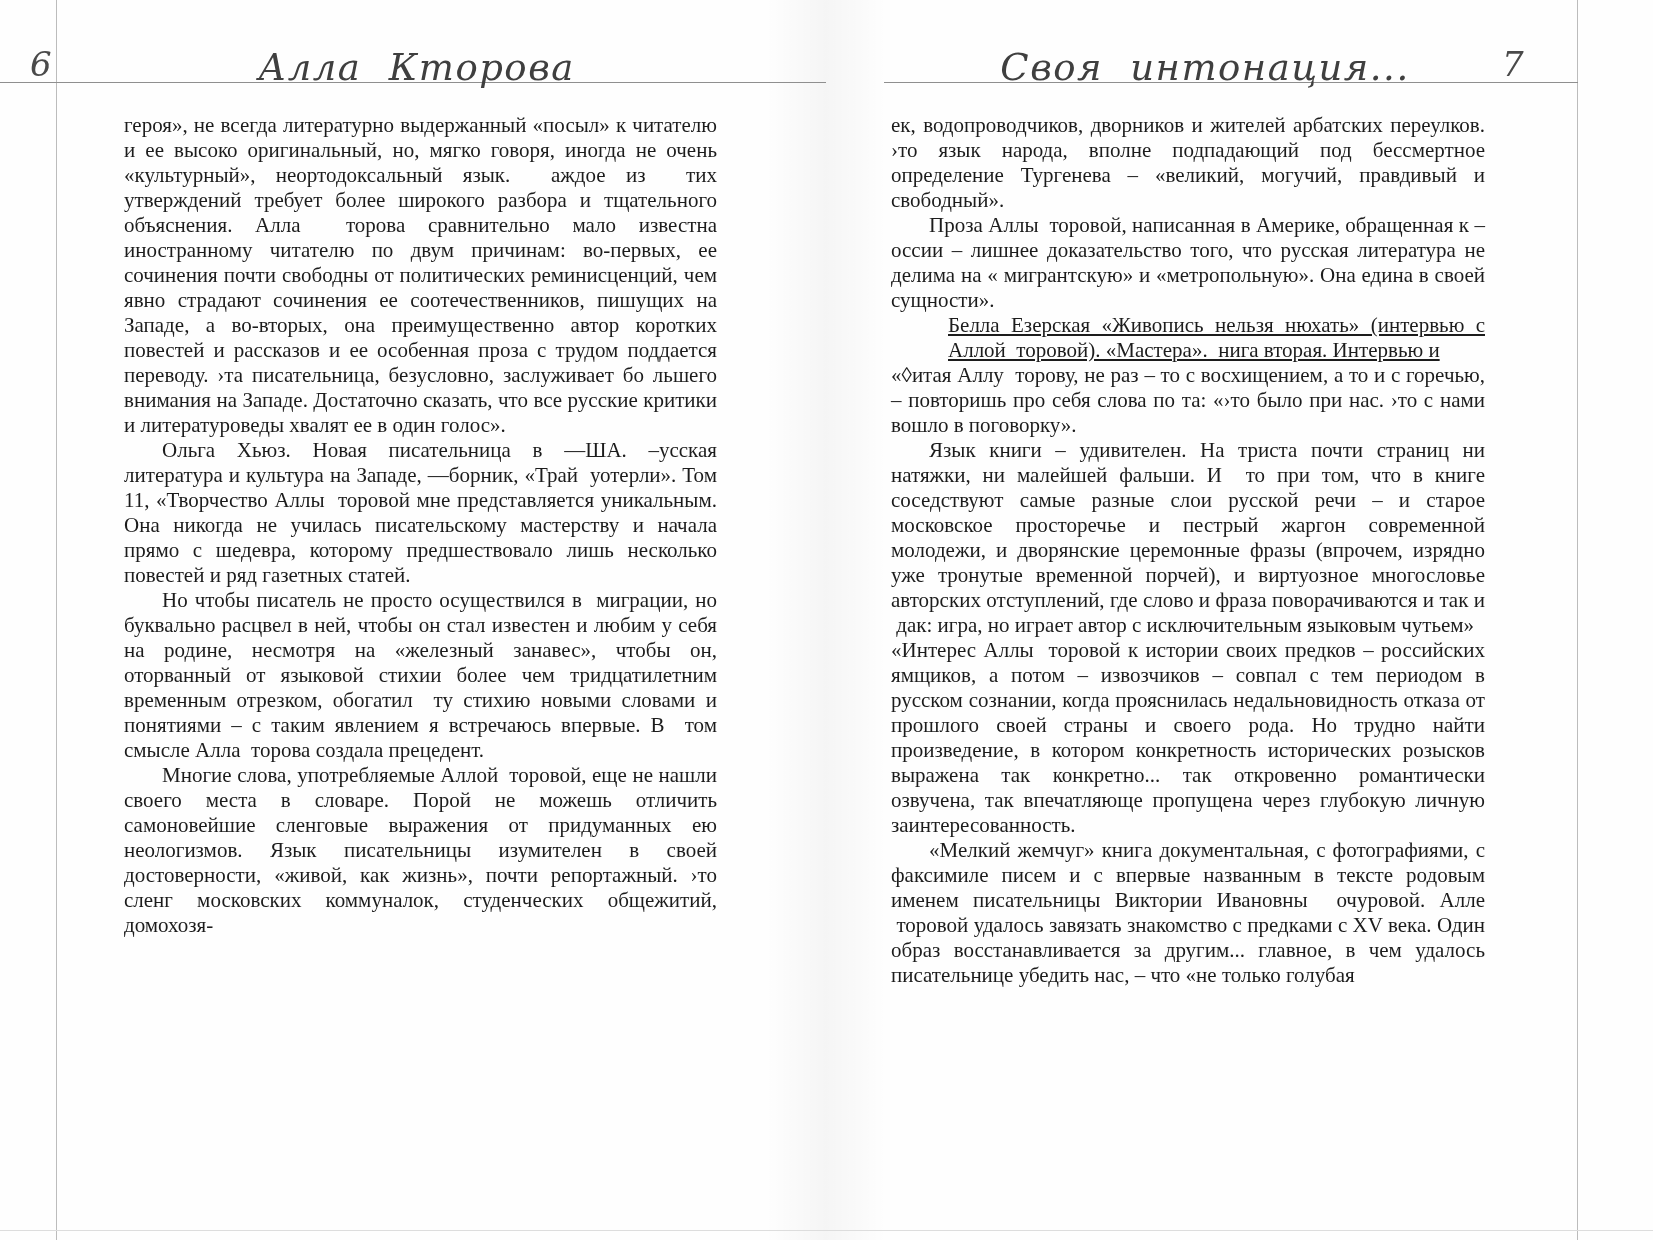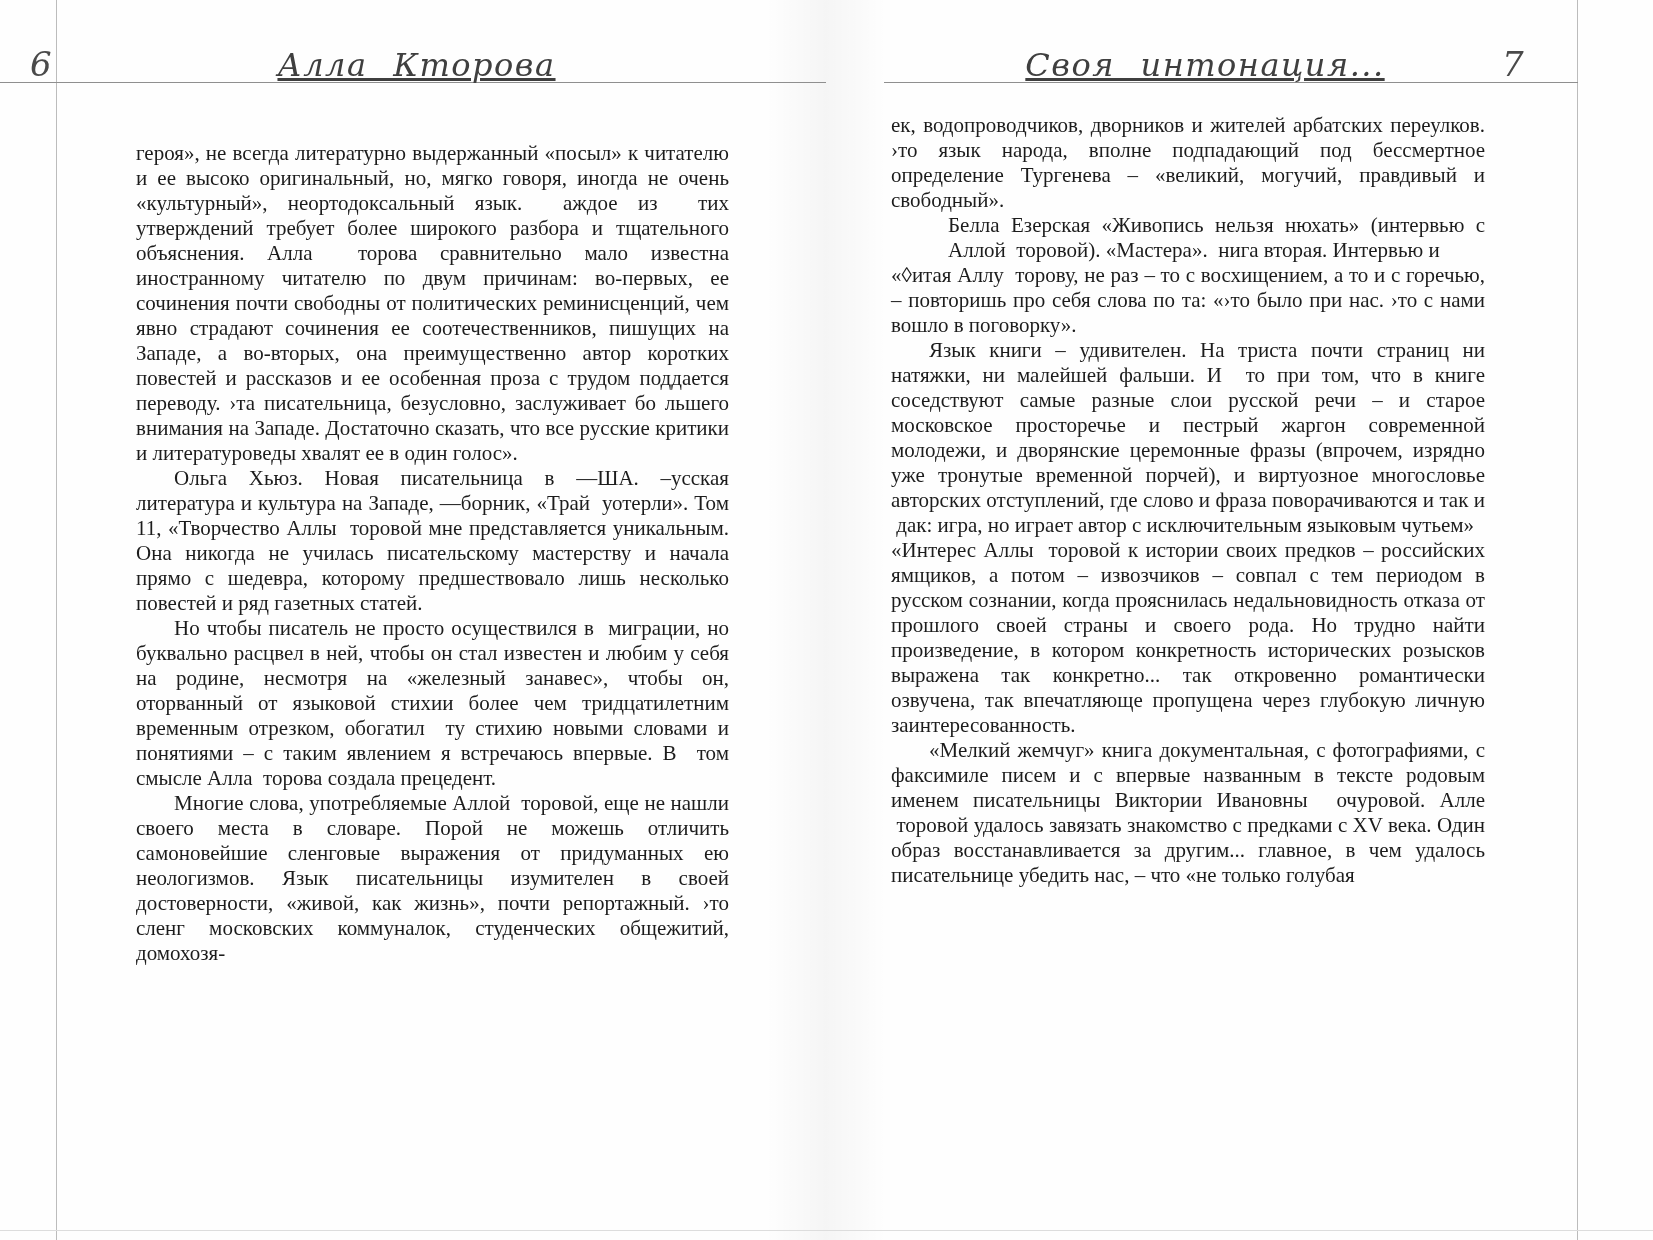--- a/index.html
+++ b/index.html
@@ -37,43 +37,42 @@
     font-style: italic; font-weight: 400;
     font-size: 34px; color: #4a4a4a;
   }
   .pagenum.left  { left: 30px; }
   .pagenum.right { left: 1502px; }
 
   .running-head {
     position: absolute; top: 46px; margin: 0;
     font-family: "DejaVu Serif", serif;
     font-style: italic; font-weight: 400;
-    font-size: 32px; color: #3f3f3f;
+    font-size: 37px; color: #3f3f3f;
     text-align: center; letter-spacing: 1.5px; word-spacing: 14px;
     white-space: nowrap;
-    text-decoration: underline;
   }
   .running-head.left  { left: 120px; width: 593px; }
   .running-head.right { left: 908px; width: 594px; }
 
   
   .body-col {
     position: absolute; top: 113px;
     width: 593px;
     font-size: 21px; line-height: 25px;
     color: #1c1c1c;
     text-align: justify;
   }
-  .body-col.left  { left: 136px; margin-top: 28px; }
+  .body-col.left  { left: 124px; }
   .body-col.right { left: 891px; width: 594px; }
 
   .body-col p { margin: 0; padding: 0; }
   p.indent   { text-indent: 38px; }
   p.noindent { text-indent: 0; }
-  p.hang-block { margin-left: 57px; text-indent: 0; }
+  p.hang-block { margin-left: 57px; text-indent: 0; text-decoration: underline; }
 </style>
 </head>
 <body>
 
 <div class="spread">
 
   <div class="scan-line left"></div>
   <div class="scan-line right"></div>
   <div class="gutter"></div>
   <div class="bottom-edge"></div>
@@ -92,20 +91,21 @@
       <p class="indent">Многие слова, употребляемые Аллой &nbsp;торовой, еще не нашли своего места в словаре. Порой не можешь отличить самоновейшие сленговые выражения от придуманных ею неологизмов. Язык писательницы изумителен в своей достоверности, «живой, как жизнь», почти репортажный. ›то сленг московских коммуналок, студенческих общежитий, домохозя-</p>
     </div>
   </section>
 
   <section>
     <span class="pagenum right">7</span>
     <h1 class="running-head right">Своя интонация...</h1>
 
     <div class="body-col right">
       <p class="noindent">ек, водопроводчиков, дворников и жителей арбатских переулков. ›то язык народа, вполне подпадающий под бессмертное определение Тургенева – «великий, могучий, правдивый и свободный».</p>
+      <p class="indent">Проза Аллы &nbsp;торовой, написанная в Америке, обращенная к –оссии – лишнее доказательство того, что русская литература не делима на «&nbsp;мигрантскую» и «метропольную». Она едина в своей сущности».</p>
       <p class="hang-block">Белла Езерская «Живопись нельзя нюхать» (интервью с Аллой &nbsp;торовой). «Мастера». &nbsp;нига вторая. Интервью и</p>
       <p class="noindent">«◊итая Аллу &nbsp;торову, не раз – то с восхищением, а то и с горечью, – повторишь про себя слова по та: «›то было при нас. ›то с нами вошло в поговорку».</p>
       <p class="indent">Язык книги – удивителен. На триста почти страниц ни натяжки, ни малейшей фальши. И &nbsp;то при том, что в книге соседствуют самые разные слои русской речи – и старое московское просторечье и пестрый жаргон современной молодежи, и дворянские церемонные фразы (впрочем, изрядно уже тронутые временной порчей), и виртуозное многословье авторских отступлений, где слово и фраза поворачиваются и так и &nbsp;дак: игра, но играет автор с исключительным языковым чутьем»</p>
       <p class="noindent">«Интерес Аллы &nbsp;торовой к истории своих предков – российских ямщиков, а потом – извозчиков – совпал с тем периодом в русском сознании, когда прояснилась недальновидность отказа от прошлого своей страны и своего рода. Но трудно найти произведение, в котором конкретность исторических розысков выражена так конкретно... так откровенно романтически озвучена, так впечатляюще пропущена через глубокую личную заинтересованность.</p>
       <p class="indent">«Мелкий жемчуг» книга документальная, с фотографиями, с факсимиле писем и с впервые названным в тексте родовым именем писательницы Виктории Ивановны &nbsp;очуровой. Алле &nbsp;торовой удалось завязать знакомство с предками с XV века. Один образ восстанавливается за другим... главное, в чем удалось писательнице убедить нас, – что «не только голубая</p>
     </div>
   </section>
 
 </div>
 

